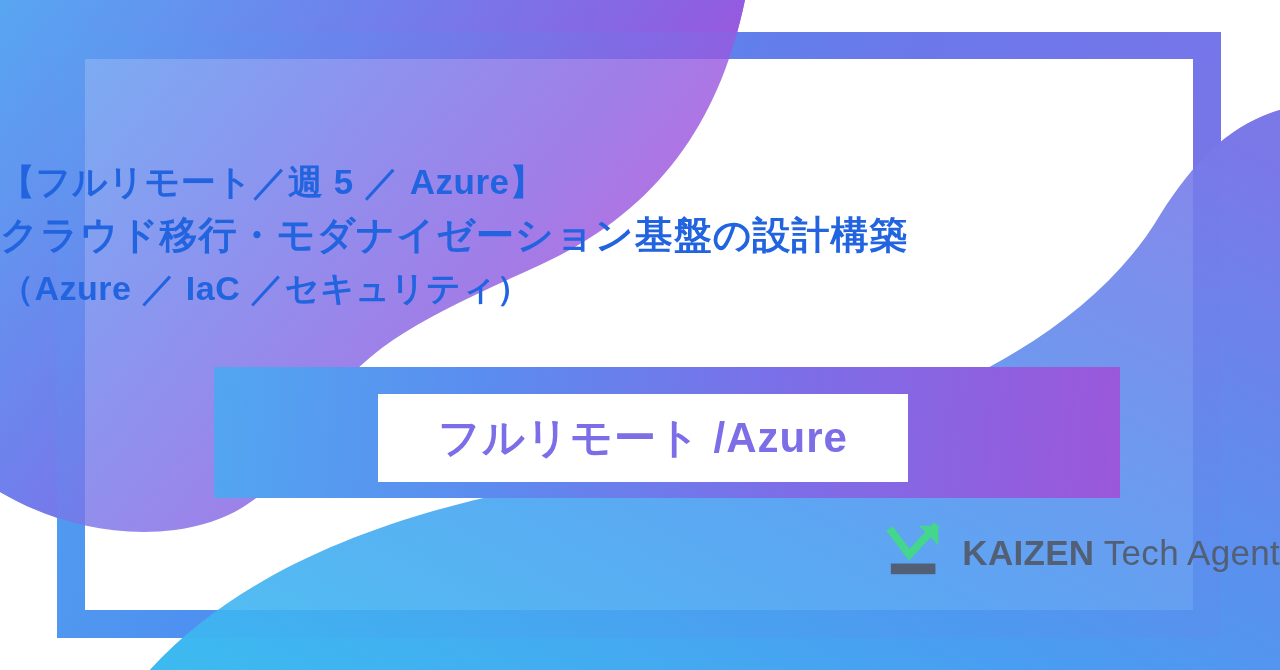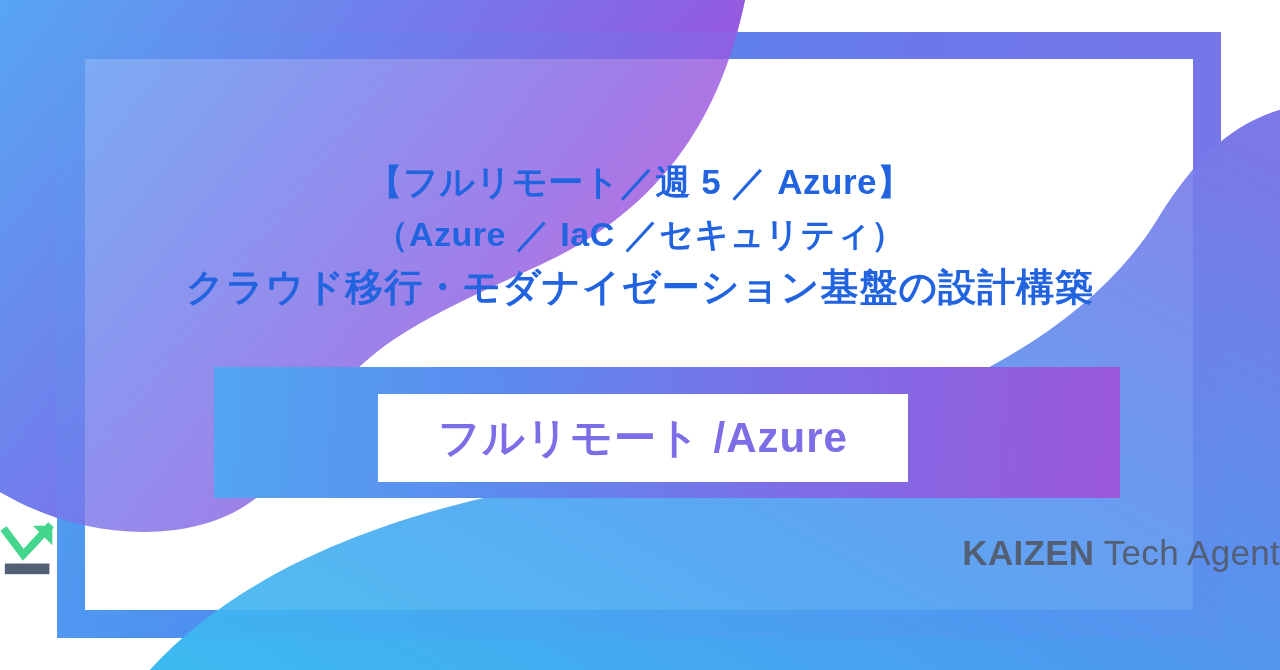--- a/index.html
+++ b/index.html
@@ -60,21 +60,21 @@
     position: absolute;
     inset: 0;
     z-index: 8;
   }
 
   #headline {
     position: absolute;
     left: 0;
     top: 156px;
     width: 1280px;
-    text-align: center;
+    text-align: left;
     color: #2264e0;
     font-weight: bold;
     letter-spacing: 0.5px;
   }
   #headline .line {
     display: block;
     white-space: nowrap;
   }
   #line-1 { font-size: 35px; line-height: 52px; }
   #line-2 { font-size: 38px; line-height: 54px; letter-spacing: 1px; }
@@ -112,21 +112,21 @@
   }
 
   
   #logo {
     position: absolute;
     left: 0;
     top: 518px;
     width: 1280px;
     display: flex;
     align-items: center;
-    justify-content: space-between;
+    justify-content: flex-end;
     gap: 14px;
     z-index: 9;
   }
   #logo-mark {
     width: 62px;
     height: 62px;
     flex: 0 0 auto;
   }
   #logo-wordmark {
     font-size: 35px;
@@ -169,22 +169,22 @@
 
   <svg class="blob-over" viewBox="0 0 1280 670" xmlns="http://www.w3.org/2000/svg">
     <path d="M0,0 L745,0 C720,120 660,210 540,265 C430,315 360,345 318,420 C286,478 250,520 175,530 C110,538 48,520 0,492 Z" fill="url(#gradTL)" opacity="0.82"></path>
     <path d="M1280,110 L1280,670 L150,670 C250,560 420,498 640,470 C880,440 1080,350 1160,215 C1195,160 1230,125 1280,110 Z" fill="url(#gradBR)" opacity="0.9"></path>
   </svg>
 
   <div id="content">
 
     <div id="headline">
       <span class="line" id="line-1">【フルリモート／週 5 ／ Azure】</span>
+      <span class="line" id="line-2">クラウド移行・モダナイゼーション基盤の設計構築</span>
       <span class="line" id="line-3">（Azure ／ IaC ／セキュリティ）</span>
-      <span class="line" id="line-2">クラウド移行・モダナイゼーション基盤の設計構築</span>
     </div>
 
     <div id="badge-bar"></div>
     <div id="badge-plate">
       <span id="badge-text">フルリモート /Azure</span>
     </div>
 
     <div id="logo">
       <svg id="logo-mark" viewBox="0 0 64 64" xmlns="http://www.w3.org/2000/svg">
         <path d="M6 14 L24 38 L50 10" fill="none" stroke="#44d68c" stroke-width="8" stroke-linecap="square" stroke-linejoin="miter"></path>

